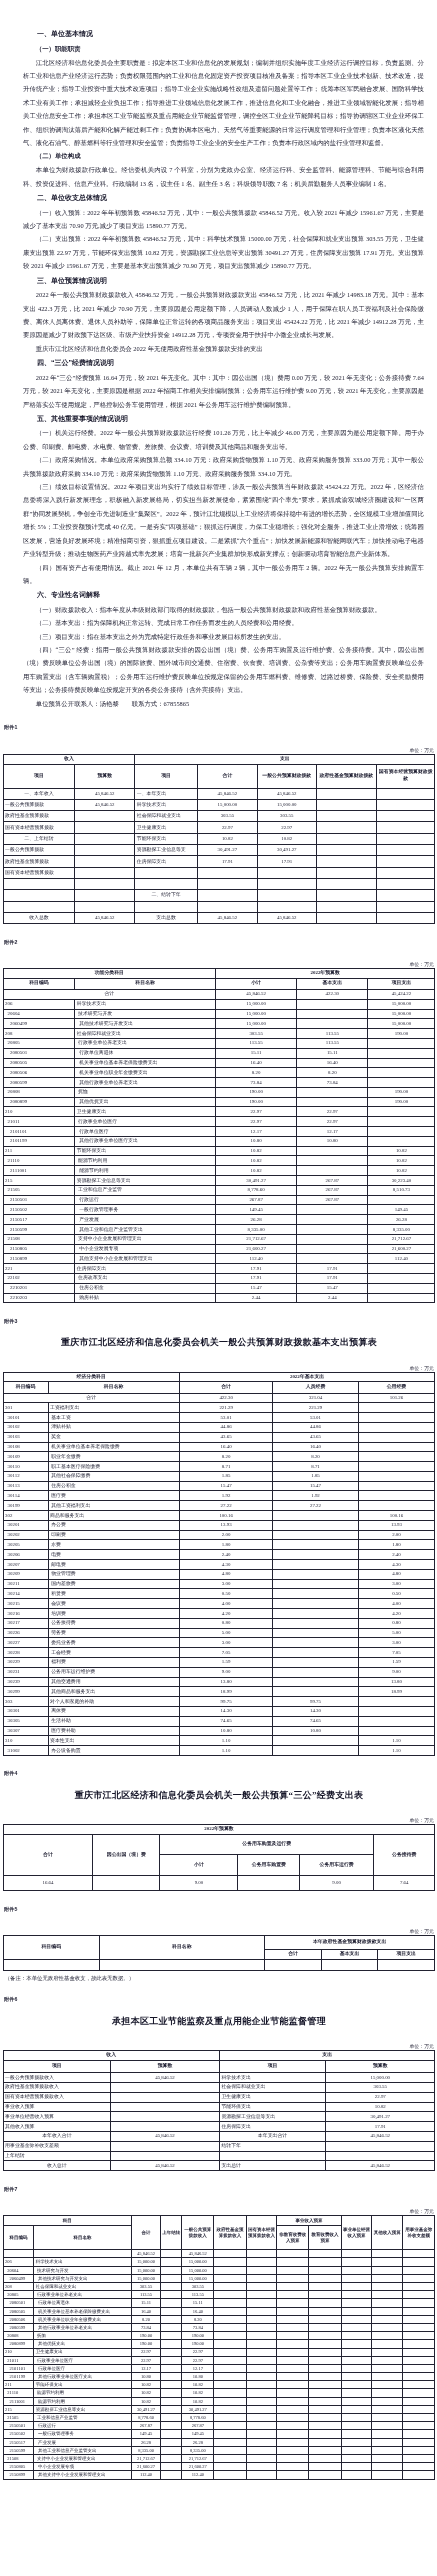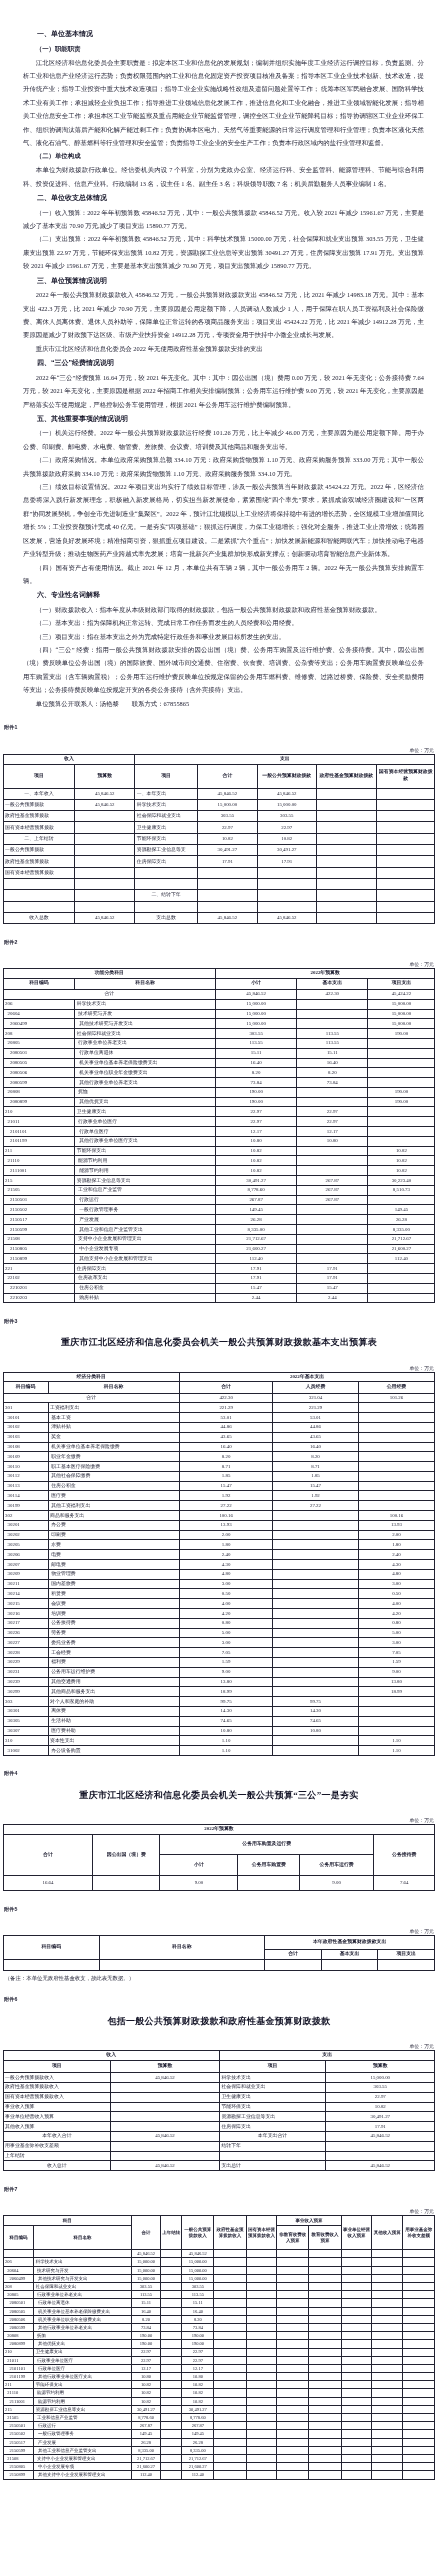--- a/index.html
+++ b/index.html
@@ -750,21 +750,21 @@
               <td style="text-align: left;"> 办公设备购置</td>
               <td style="text-align: center;">1.10</td>
               <td style="text-align: center;"></td>
               <td style="text-align: center;">1.10</td>
             </tr>
           </tbody>
         </table>
       </div>
       <div class="attachment">
         <div class="att-label">附件4</div>
-        <div class="att-title">重庆市江北区经济和信息化委员会机关一般公共预算“三公”一是夯实</div>
+        <div class="att-title">重庆市江北区经济和信息化委员会机关一般公共预算“三公”经费支出表</div>
         <div class="att-unit">单位：万元</div>
         <table class="bt" style="font-size: 4.9px;">
           <colgroup>
             <col style="width: 20.8%;">
             <col style="width: 15.5%;">
             <col style="width: 18.1%;">
             <col style="width: 14.3%;">
             <col style="width: 17.1%;">
             <col style="width: 14.2%;">
           </colgroup>
@@ -826,21 +826,21 @@
               <td style="text-align: center;"></td>
               <td style="text-align: center;"></td>
               <td style="text-align: center;"></td>
             </tr>
           </tbody>
         </table>
         <div class="att-note">（备注：本单位无政府性基金收支，故此表无数据。）</div>
       </div>
       <div class="attachment">
         <div class="att-label">附件6</div>
-        <div class="att-title">包括一般公共预算财政拨款和政府性基金预算财政拨款</div>
+        <div class="att-title">承担本区工业节能监察及重点用能企业节能监督管理</div>
         <div class="att-unit">单位：万元</div>
         <table class="bt" style="font-size: 4.9px;">
           <colgroup>
             <col style="width: 24.9%;">
             <col style="width: 25.2%;">
             <col style="width: 24.6%;">
             <col style="width: 25.3%;">
           </colgroup>
           <thead>
             <tr style="height: 9.3px;">

